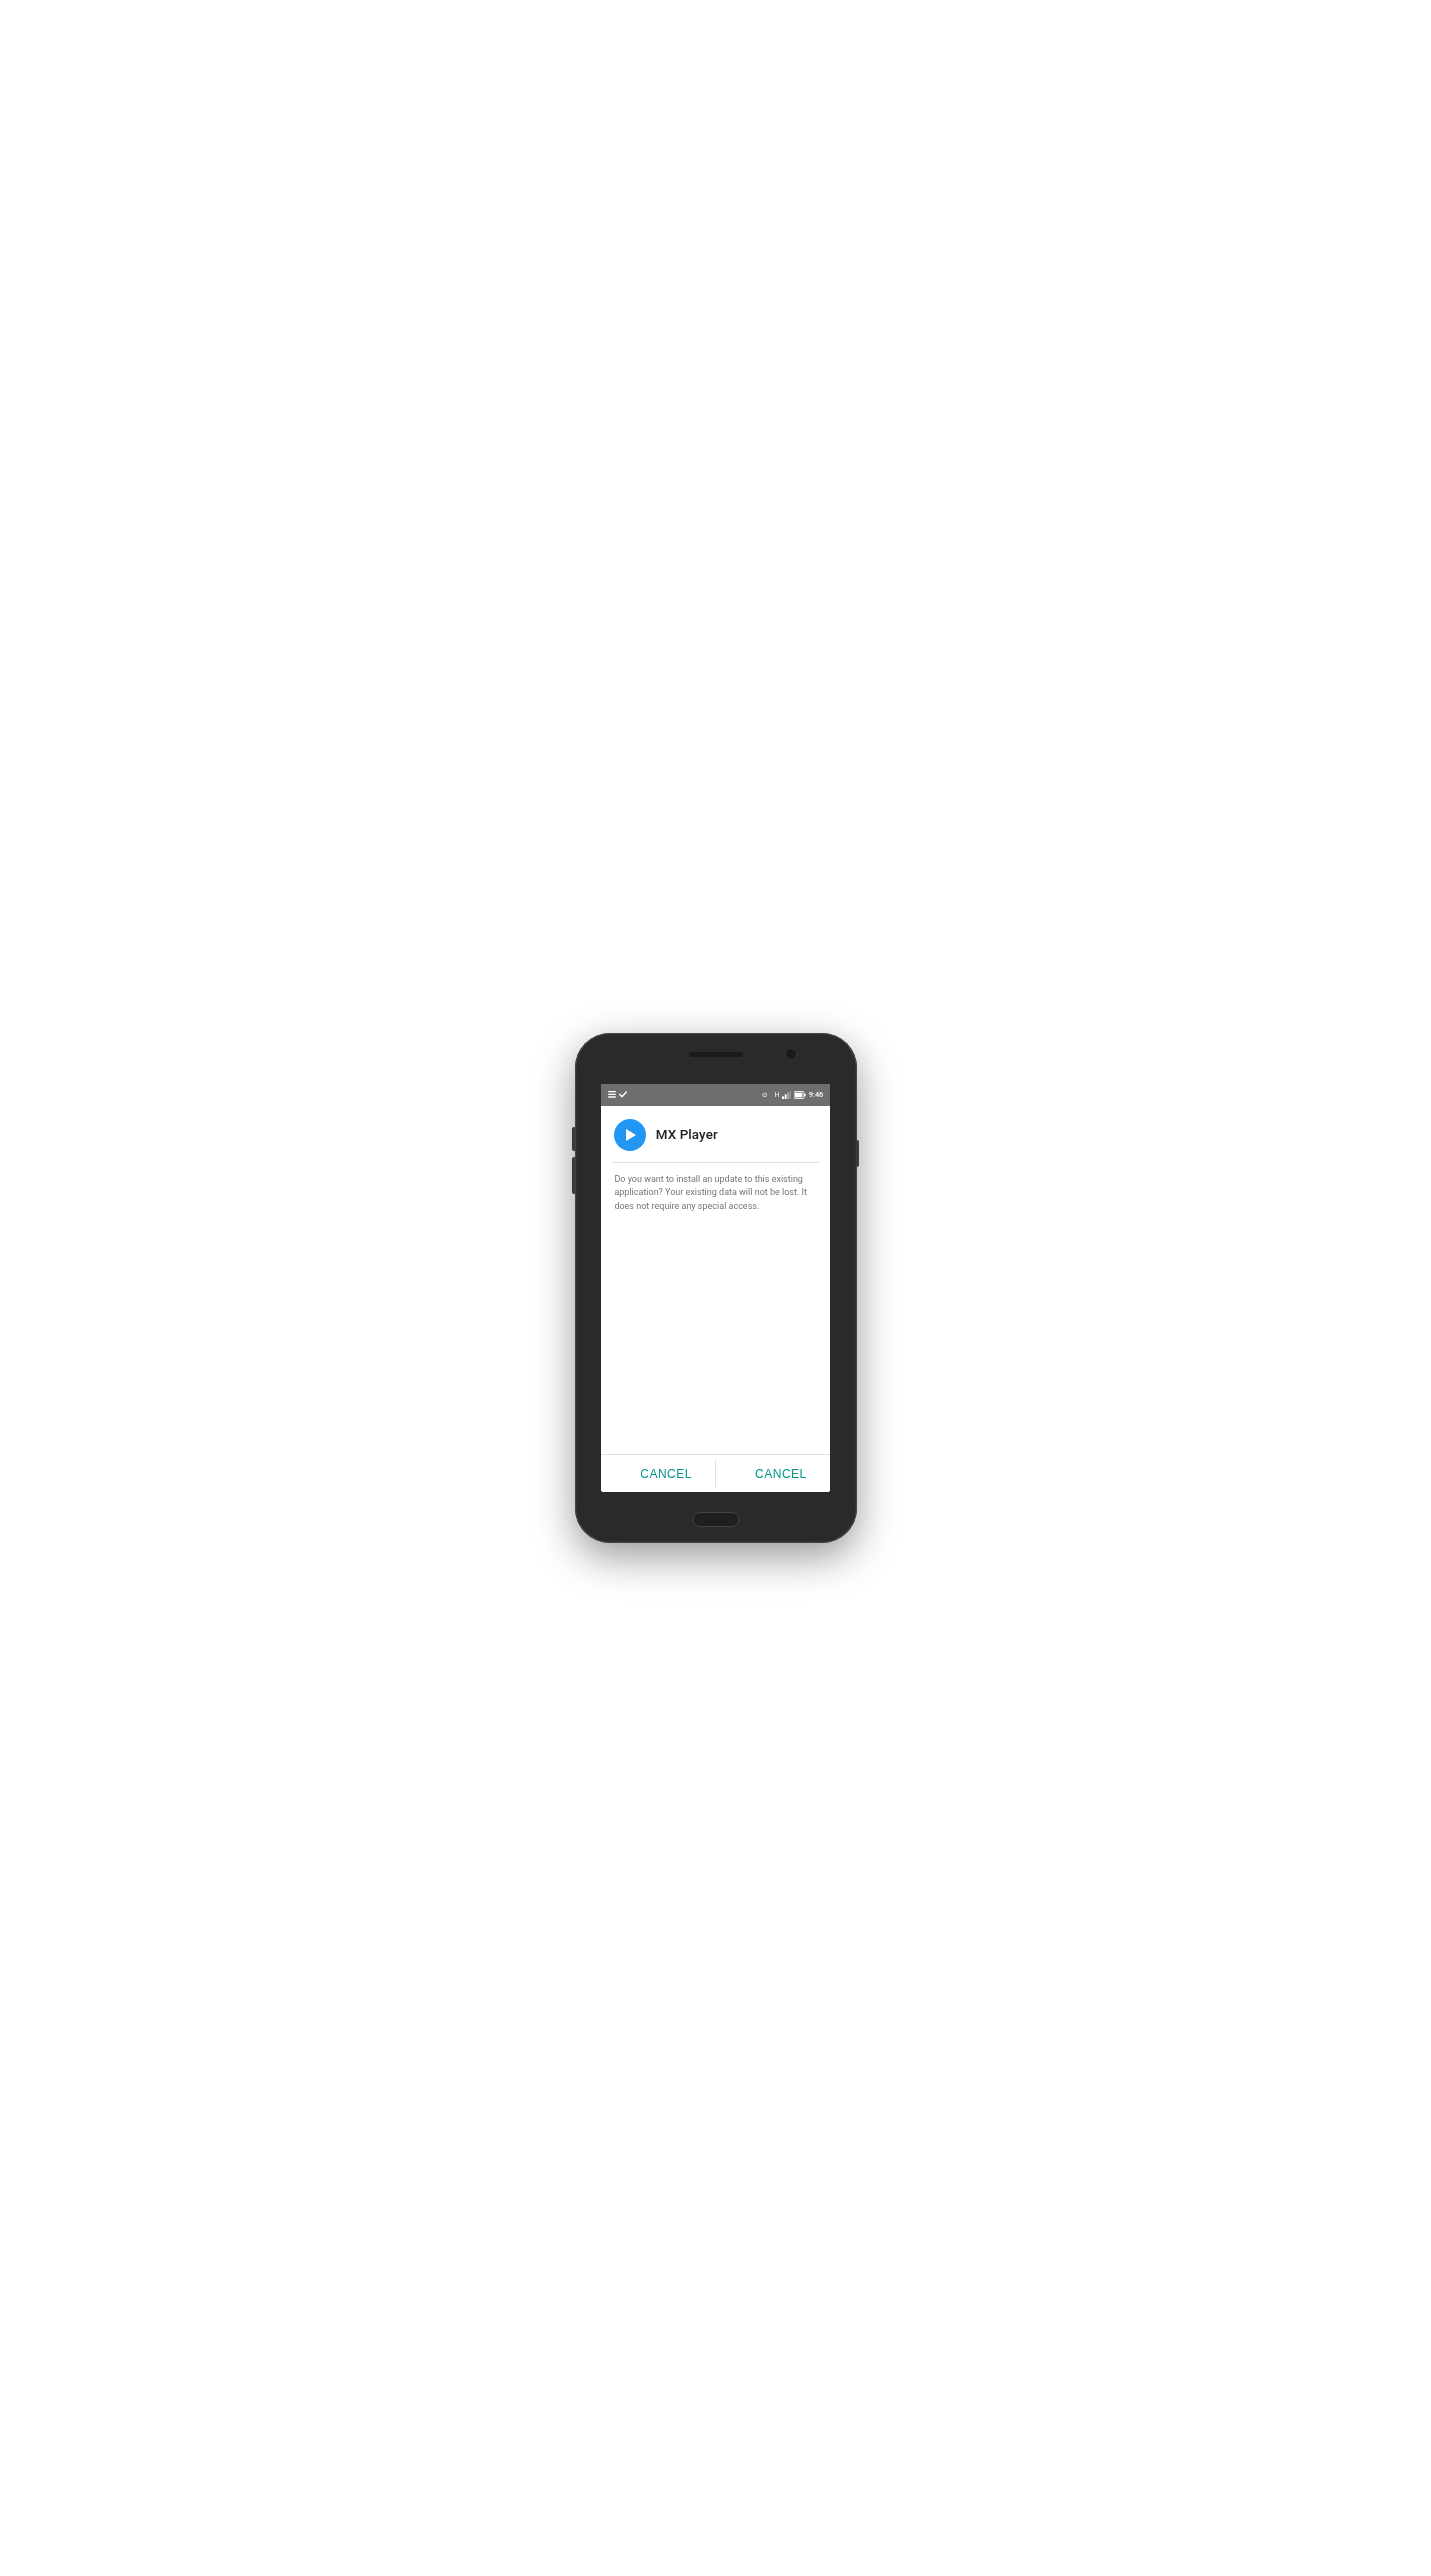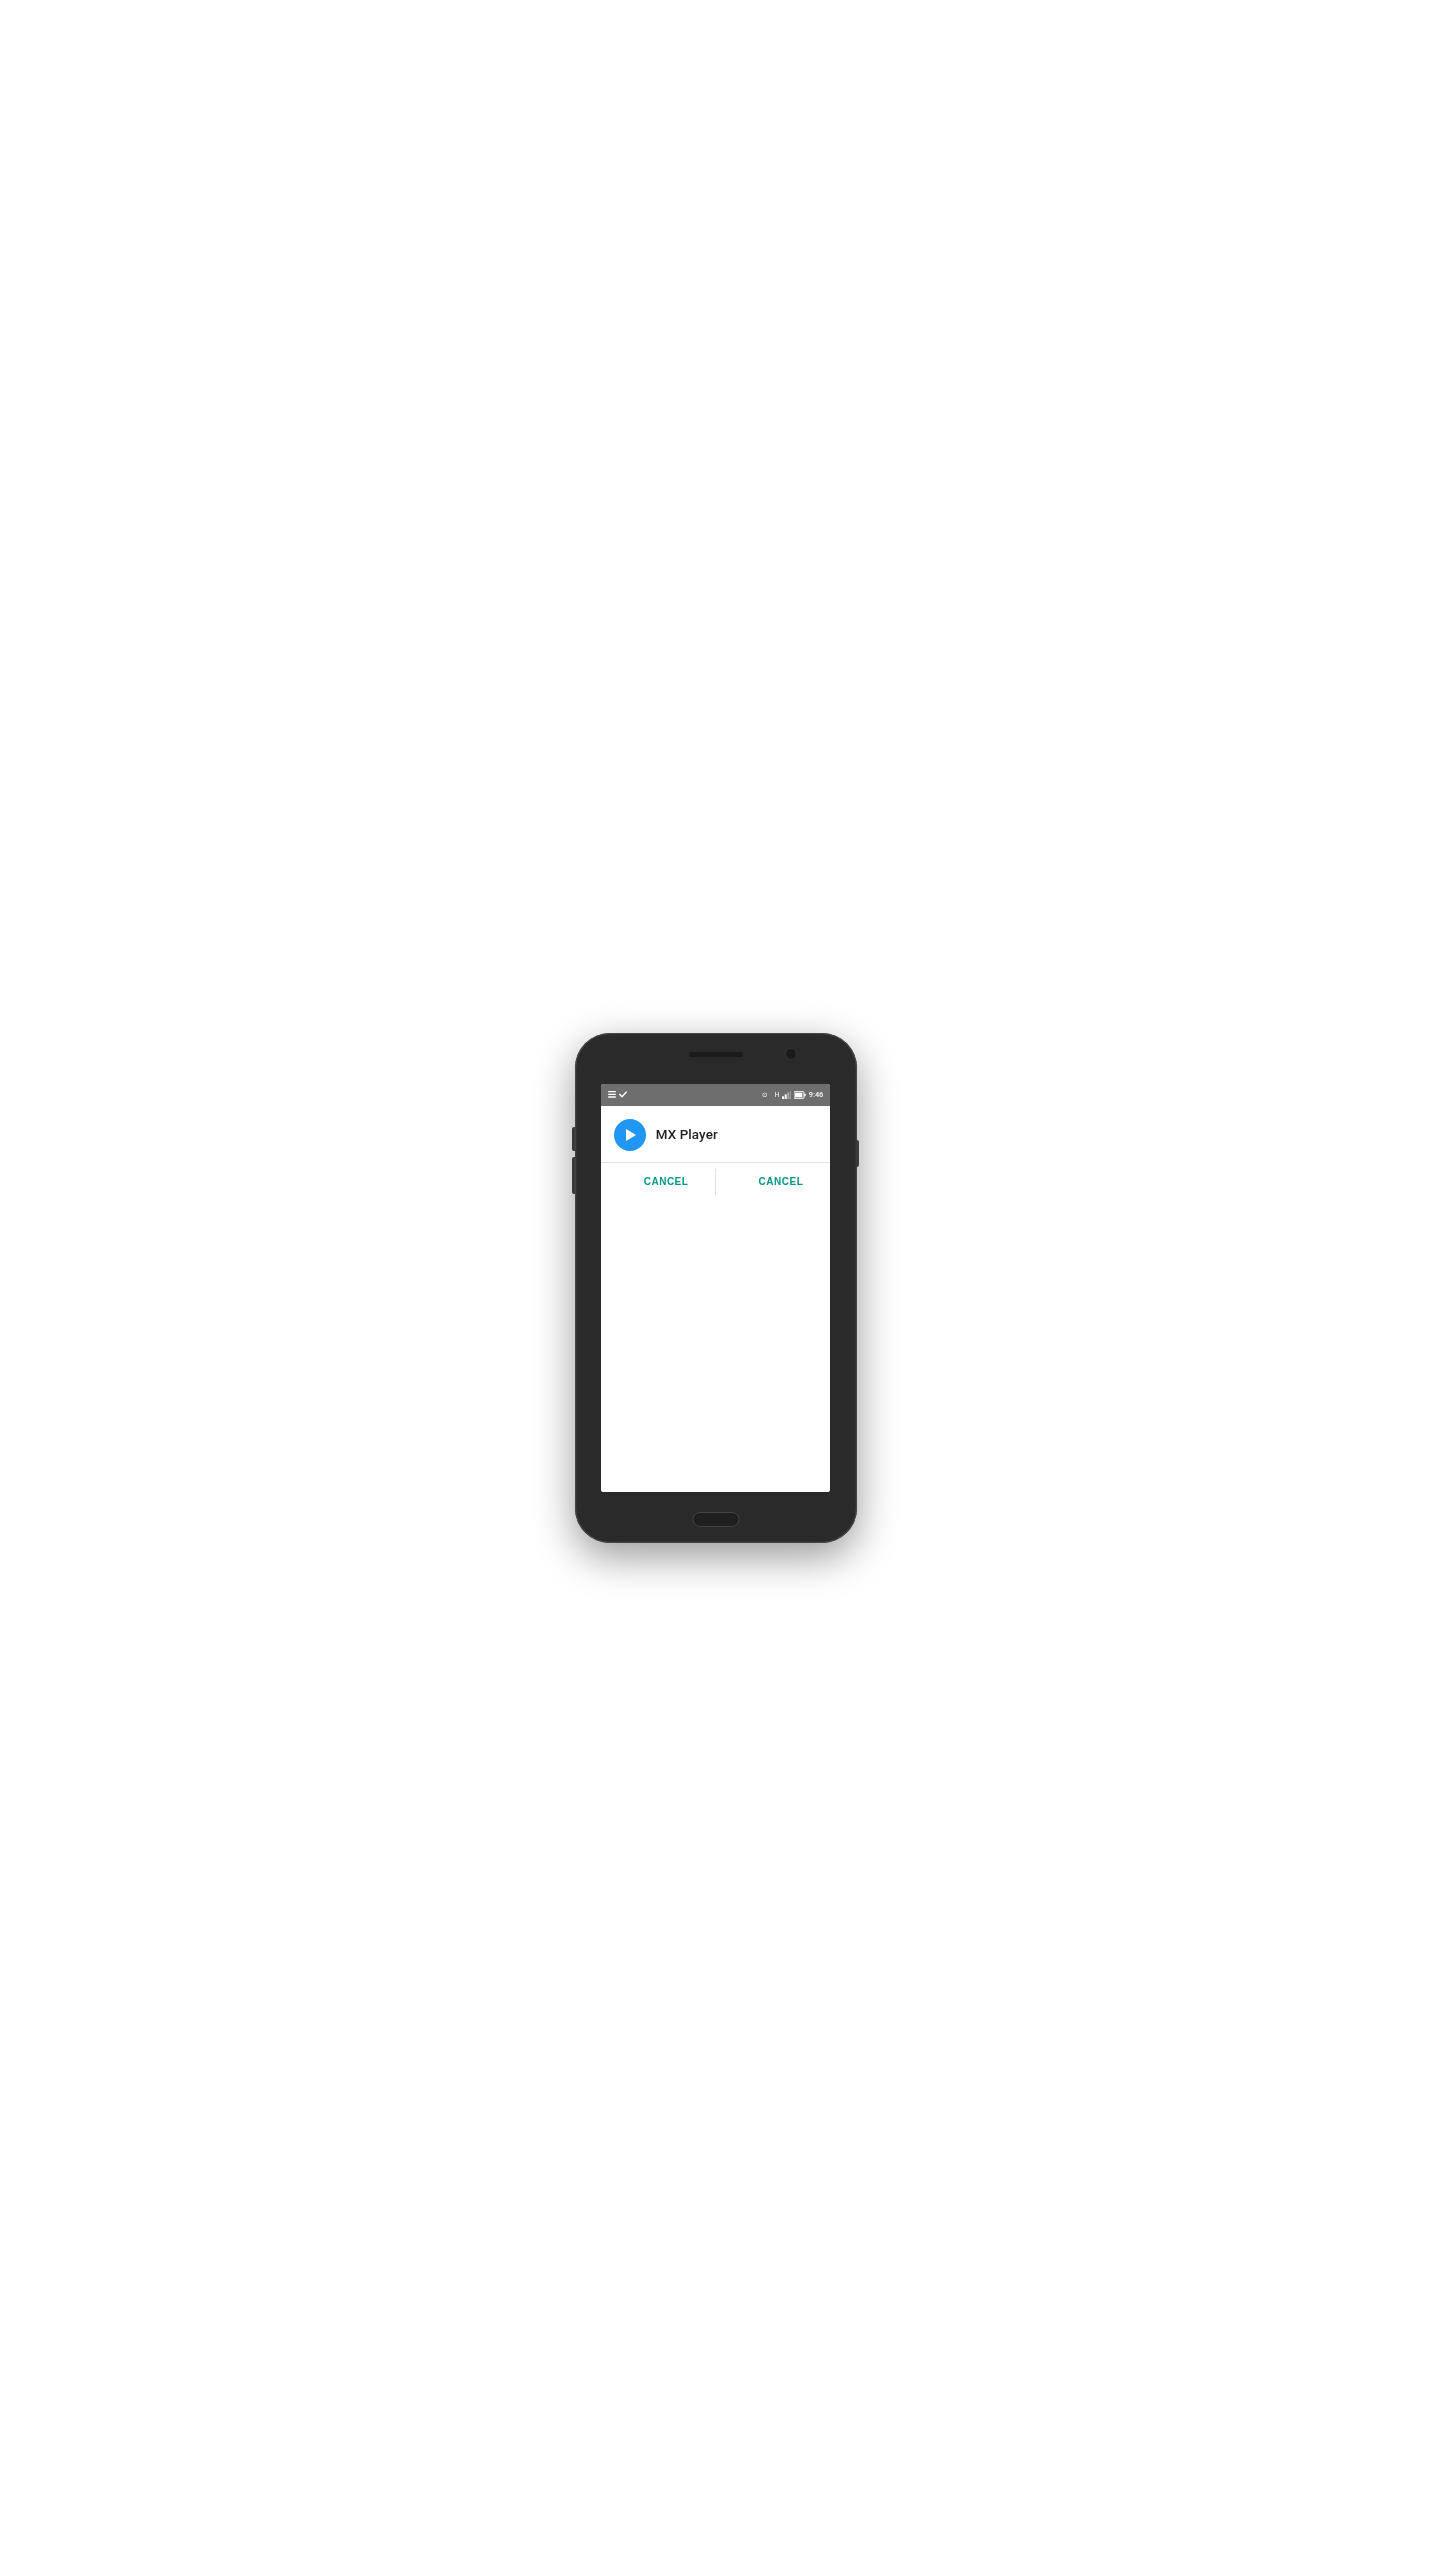--- a/index.html
+++ b/index.html
@@ -212,22 +212,22 @@
       height: 38px;
       flex-shrink: 0;
     }
 
     .dialog-btn {
       flex: 1;
       display: flex;
       align-items: center;
       justify-content: center;
       cursor: pointer;
-      font-size: 10px;
-      font-weight: 700;
+      font-size: 12px;
+      font-weight: 400;
       letter-spacing: 0.5px;
       background: white;
       border: none;
       color: #009688;
       margin-left: 16px;
     }
 
     .dialog-btn-divider {
       width: 0.7px;
       background: #e0e0e0;
@@ -288,20 +288,23 @@
 
       <div class="dialog-header">
         <div class="app-icon">
           <div class="play-triangle"></div>
         </div>
         <span class="app-name">MX Player</span>
       </div>
 
       <div class="dialog-divider"></div>
 
+      <div class="dialog-body">
+        <p class="dialog-message">Do you want to install an update to this existing application? Your existing data will not be lost. It does not require any special access.</p>
+      </div>
 
       <div class="dialog-actions">
         <button class="dialog-btn">CANCEL</button>
         <div class="dialog-btn-divider"></div>
         <button class="dialog-btn">CANCEL</button>
       </div>
     </div>
   </div>
 
   <div class="phone-home"></div>

